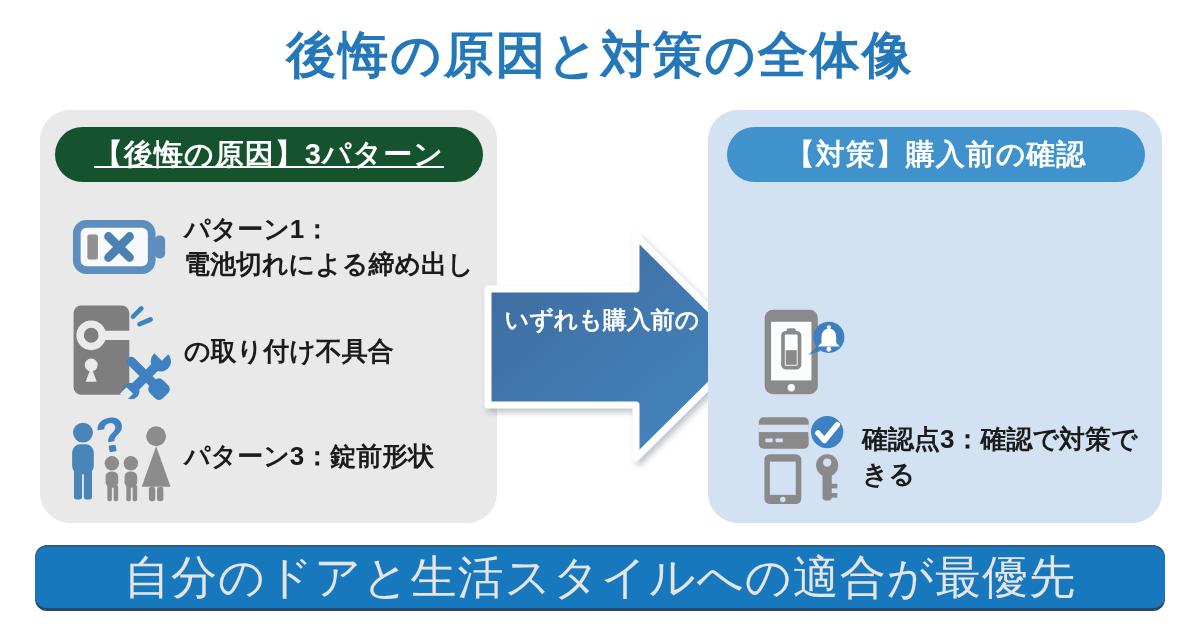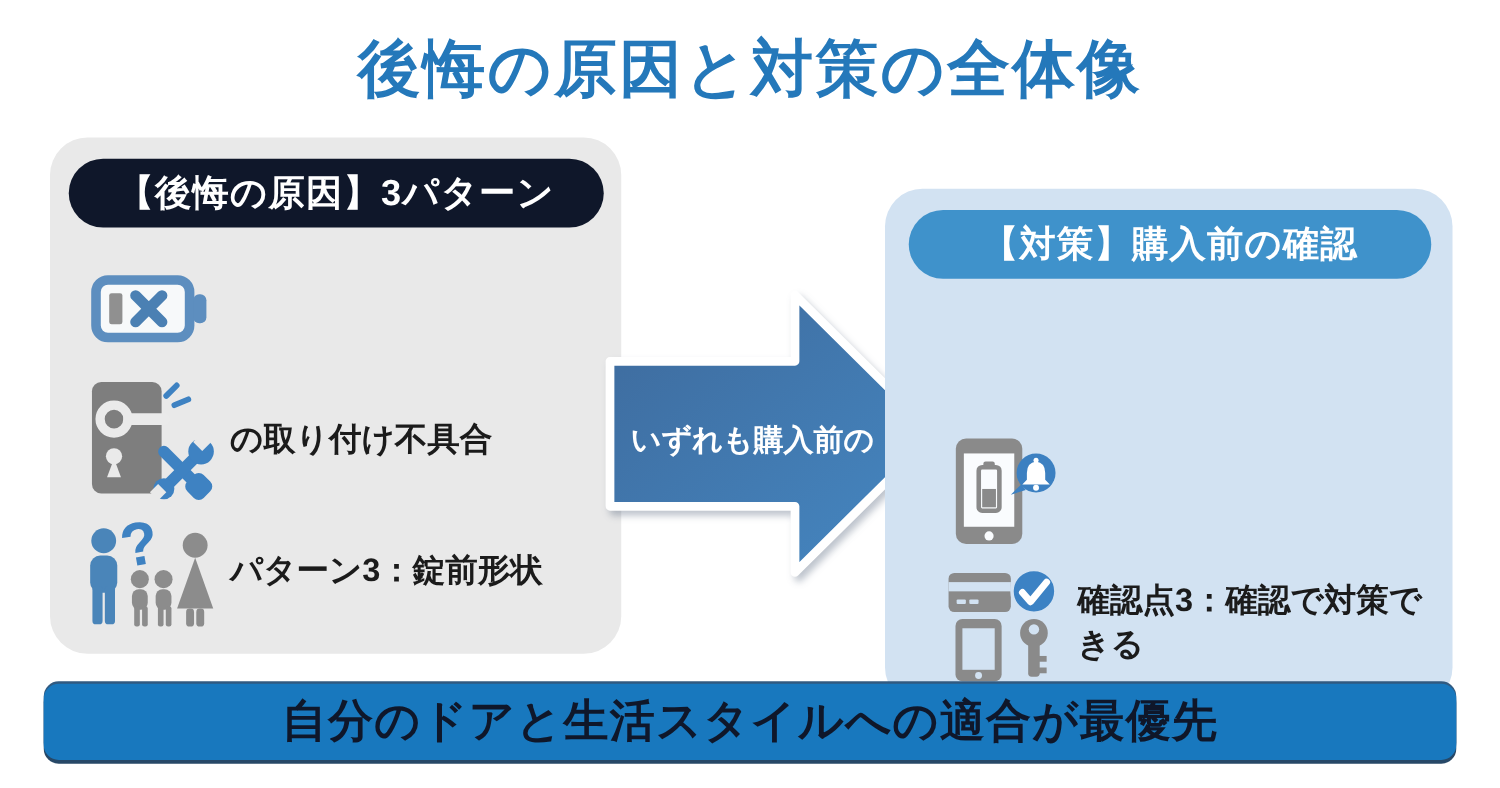--- a/index.html
+++ b/index.html
@@ -11,28 +11,28 @@
   .canvas{position:relative;width:1200px;height:630px;background:#ffffff;border-radius:12px;}
 
   .title{
     position:absolute;top:22px;left:0;width:100%;
     text-align:center;font-size:50px;font-weight:800;
     color:#2478ba;letter-spacing:2px;margin:0;
   }
 
   .panel{position:absolute;top:110px;height:413px;border-radius:30px;}
   .panel-left{left:40px;width:457px;background:#e9e9e9;}
-  .panel-right{left:708px;width:454px;background:#d2e2f2;margin-top:41px;}
+  .panel-right{left:708px;width:454px;background:#d2e2f2;}
 
   .pill{
     position:absolute;top:17px;height:55px;border-radius:28px;
     display:flex;align-items:center;justify-content:center;
     color:#ffffff;font-size:29px;font-weight:700;letter-spacing:1px;
   }
-  .pill-gray{left:15px;right:14px;background:#0f172a;}
+  .pill-gray{left:15px;right:14px;background:#14532d;text-decoration:underline;}
   .pill-blue{left:19px;right:17px;background:#3f92cb;}
 
   .row{
     position:absolute;height:96px;display:flex;align-items:center;
   }
   .panel-left  .row{left:24px;right:8px;}
   .panel-right .row{left:48px;right:6px;}
   .row-1{top:89px;} .row-2{top:194px;} .row-3{top:299px;}
 
   .icon-box{flex:none;display:flex;align-items:center;justify-content:center;}
@@ -41,31 +41,31 @@
 
   .row-text{
     font-size:26px;font-weight:700;color:#1b1b1b;line-height:1.35;
   }
   .row-text span{display:block;}
 
   .arrow-wrap{position:absolute;left:478px;top:226px;width:282px;height:248px;}
   .arrow-wrap svg{filter:drop-shadow(3px 4px 3px rgba(40,60,90,.3));}
   .arrow-text{
     position:absolute;left:10px;top:74px;width:228px;text-align:center;
-    color:#ffffff;font-size:24px;font-weight:700;line-height:40px;margin-top:33px;
+    color:#ffffff;font-size:24px;font-weight:700;line-height:40px;
   }
 
   .banner{
     position:absolute;left:35px;top:547px;width:1130px;height:61px;
     background:#1878be;border-radius:12px;
     box-shadow:0 3px 0 #274867, 0 -2px 0 #315a80;
     display:flex;align-items:center;justify-content:center;
   }
   .banner-text{
-    color:#0f172a;font-size:36px;font-weight:700;letter-spacing:1px;
+    color:#e5e5e5;font-size:46px;font-weight:400;letter-spacing:1px;
   }
 </style>
 </head>
 <body>
 
 <div class="canvas">
 
   <h1 class="title">後悔の原因と対策の全体像</h1>
 
   <div class="panel panel-left">
@@ -74,20 +74,24 @@
     </div>
 
     <div class="row row-1">
       <div class="icon-box">
         <svg width="96" height="62" viewBox="0 0 100 64">
           <rect x="5" y="8" width="78" height="48" rx="10" fill="#f7f9fa" stroke="#5d8ebf" stroke-width="8"></rect>
           <rect x="86" y="20" width="11" height="24" rx="5" fill="#5d8ebf"></rect>
           <rect x="16" y="19" width="11" height="26" rx="2" fill="#909090"></rect>
           <path d="M38 21 L60 43 M60 21 L38 43" stroke="#4b80b3" stroke-width="9" stroke-linecap="round"></path>
         </svg>
+      </div>
+      <div class="row-text">
+        <span>パターン1：</span>
+        <span>電池切れによる締め出し</span>
       </div>
     </div>
 
     <div class="row row-2">
       <div class="icon-box">
         <svg width="104" height="98" viewBox="0 0 112 104">
           <rect x="6" y="2" width="60" height="96" rx="8" fill="#7e7e7e"></rect>
           <circle cx="25" cy="34" r="12" fill="none" stroke="#eaeaea" stroke-width="8"></circle>
           <rect x="33" y="29" width="40" height="10" rx="5" fill="#eaeaea"></rect>
           <circle cx="25" cy="66" r="7" fill="#eaeaea"></circle>

